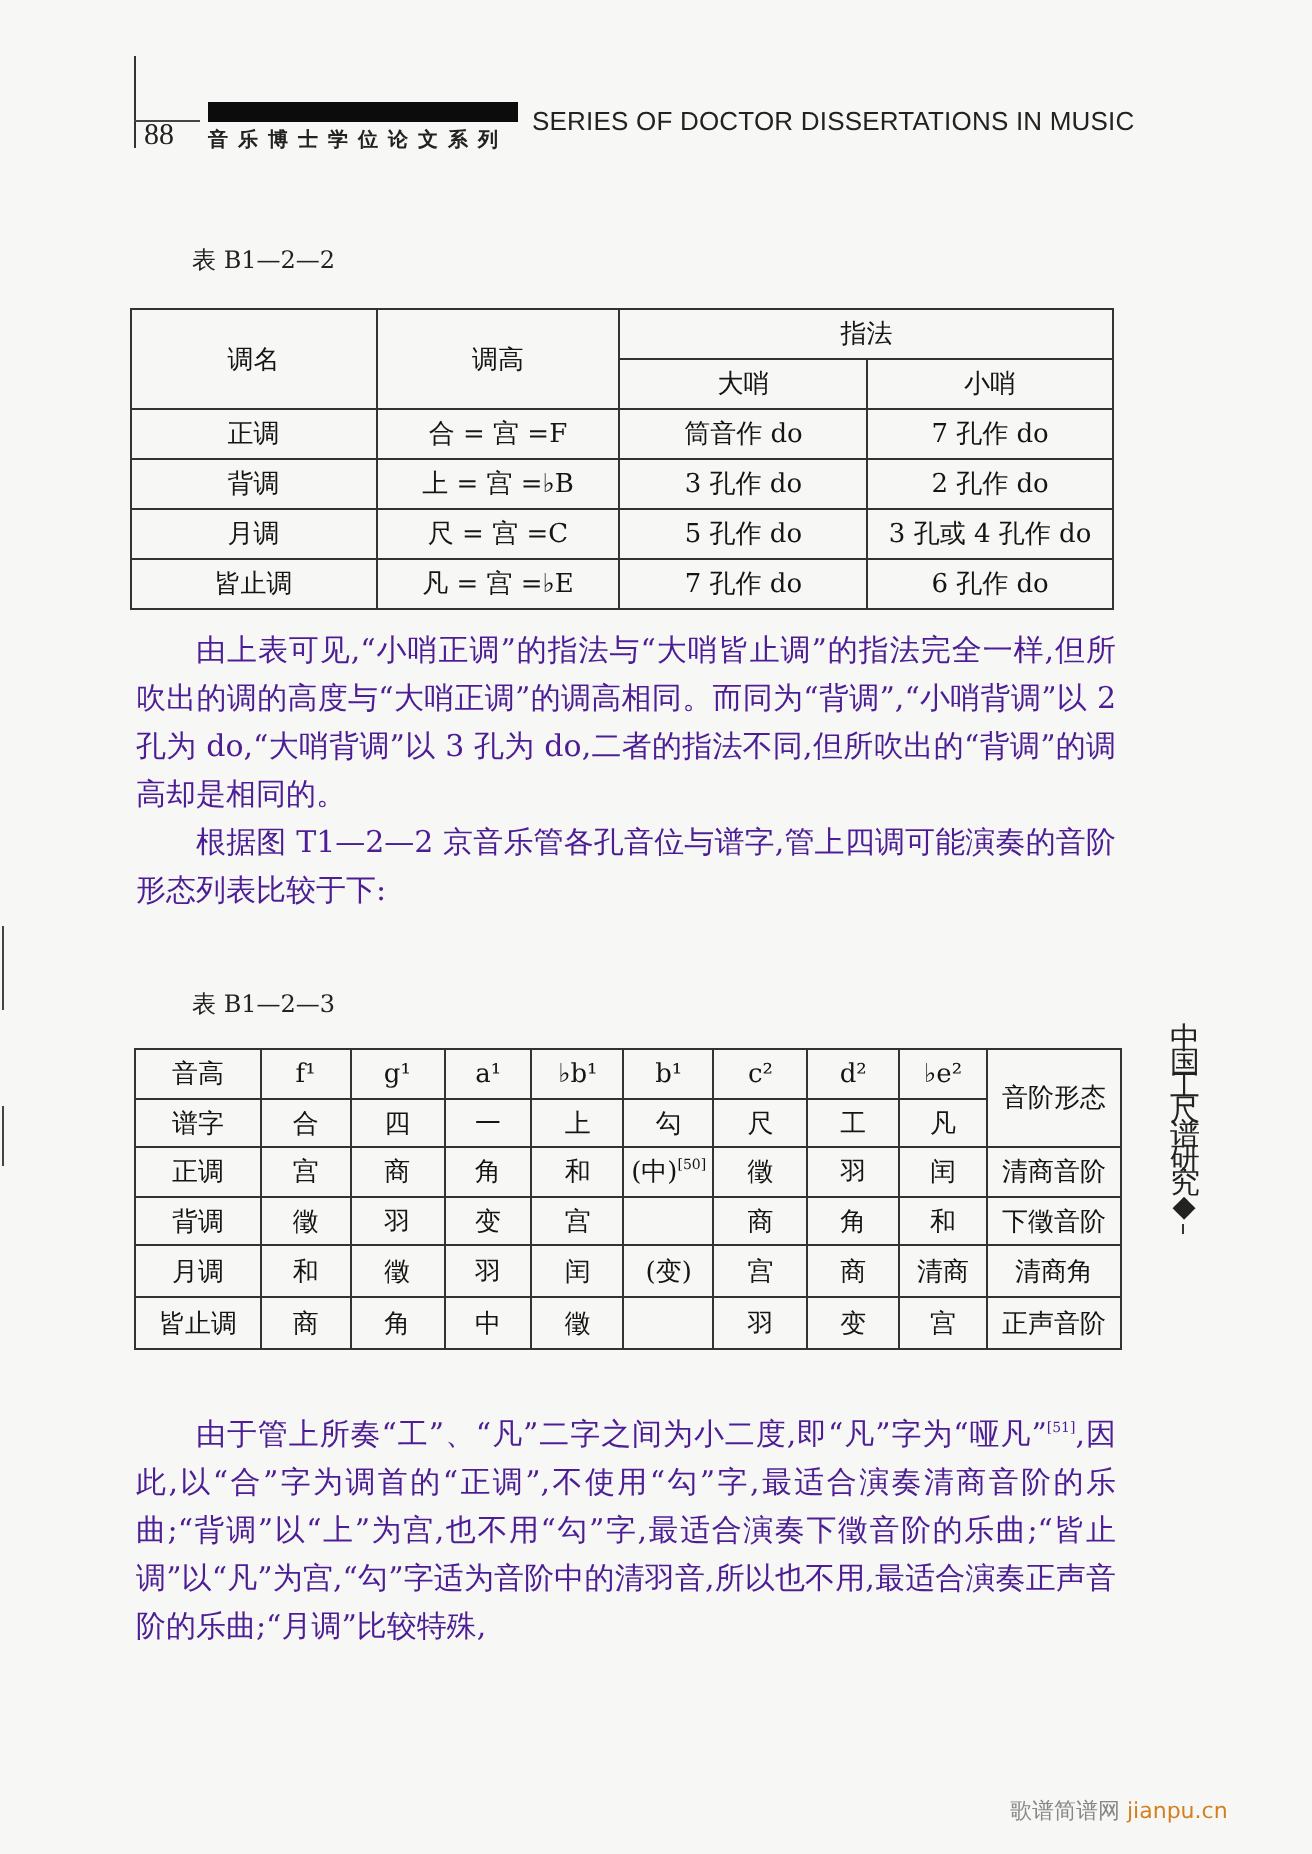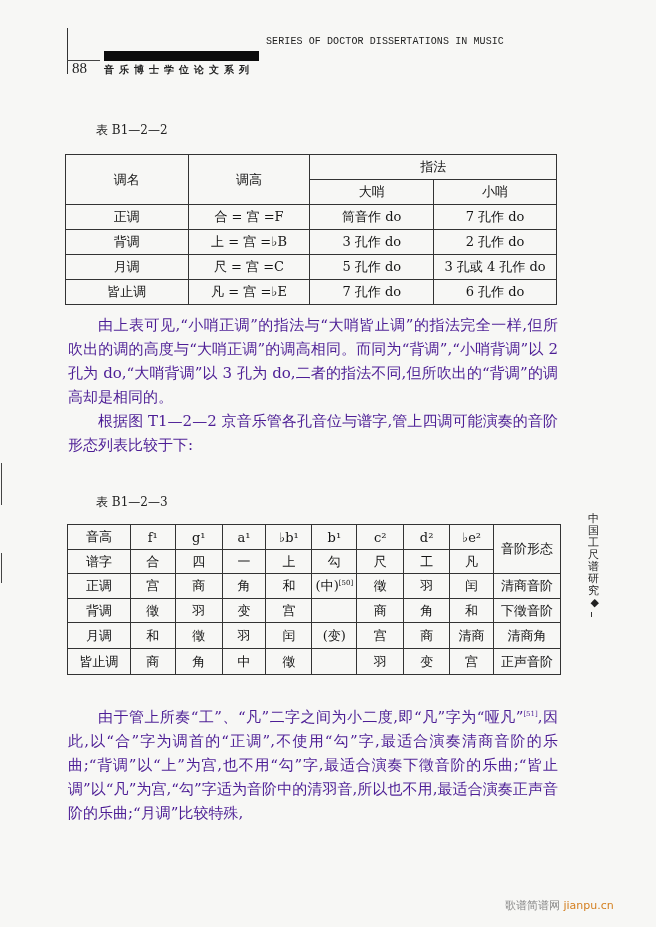--- a/index.html
+++ b/index.html
@@ -8,34 +8,34 @@
       background: #f7f7f5;
       font-family: "DejaVu Serif", "Liberation Serif", serif;
       color: #151515;
     }
     .abs { position: absolute; }
 
     
     .hdr-vline { left: 67px; top: 28px; width: 1px; height: 46px; background: #333; }
     .hdr-hline { left: 67px; top: 60px; width: 33px; height: 1px; background: #444; }
     .hdr-bar { left: 104px; top: 51px; width: 155px; height: 10px; background: #0c0c0c; }
-    .hdr-series { left: 266px; top: 36px; font-family: Liberation Mono, monospace; font-size: 10px; letter-spacing: 0.1px; color: #222; white-space: nowrap; }
+    .hdr-series { left: 266px; top: 53px; font-family: Liberation Sans, sans-serif; font-size: 13px; letter-spacing: 0.1px; color: #222; white-space: nowrap; }
     .page-num { left: 72px; top: 60px; font-family: "Liberation Serif", serif; font-size: 15px; color: #222; }
     .hdr-cn { left: 104px; top: 63px; font-size: 10px; letter-spacing: 5px; color: #222; font-weight: bold; white-space: nowrap; }
 
     .caption { font-size: 12px; color: #222; white-space: nowrap; }
 
     table { border-collapse: collapse; position: absolute; }
     td { border: 1px solid #333; text-align: center; vertical-align: middle; padding: 0; font-size: 13px; white-space: nowrap; }
     sup { font-size: 7px; vertical-align: super; line-height: 0; }
 
     .para { font-size: 15px; line-height: 24px; text-align: justify; width: 490px; left: 68px; color: #4c1d95; }
     .para p { margin: 0; text-indent: 30px; }
 
-    .side-tab { left: 585px; top: 513px; width: 14px; font-size: 11px; line-height: 12px; text-align: right; color: #222; }
+    .side-tab { left: 585px; top: 513px; width: 14px; font-size: 15px; line-height: 12px; text-align: center; color: #222; }
     .side-line { left: 591px; top: 612px; width: 1px; height: 5px; background: #333; }
 
     .margin-line { background: #444; width: 1px; }
 
     .watermark { left: 505px; top: 898px; font-family: "DejaVu Sans", sans-serif; font-size: 11px; color: #888; white-space: nowrap; }
     .watermark .wm-url { color: #d47f1e; }
   </style>
 </head>
 <body>
 

